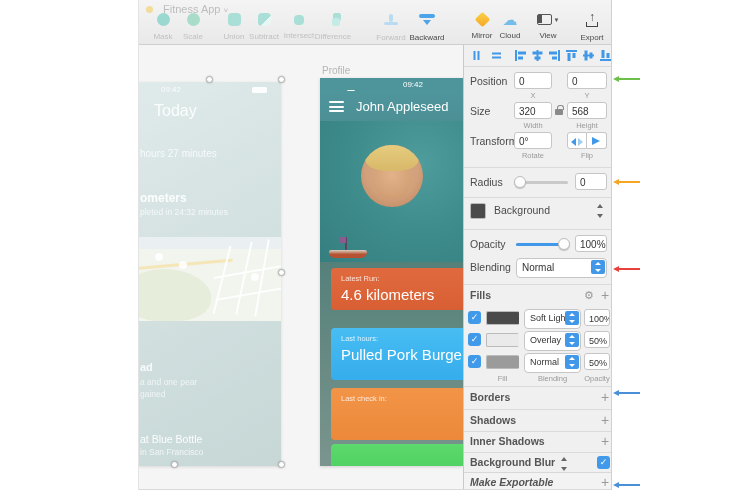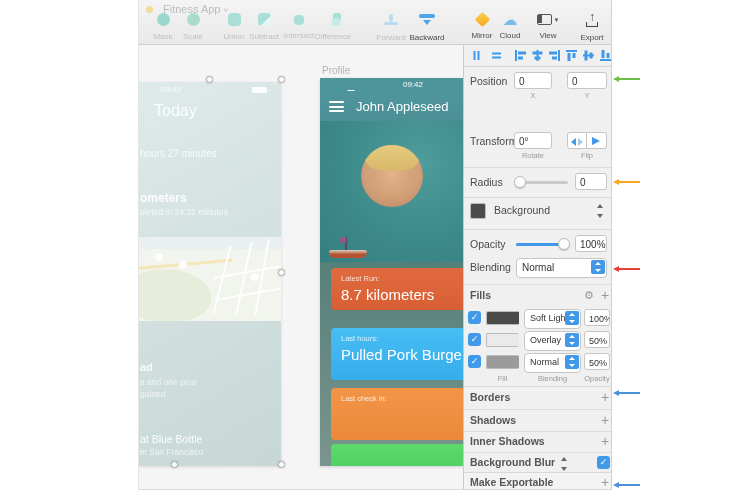--- a/index.html
+++ b/index.html
@@ -291,21 +291,21 @@
           <span class="avatar">
               <span class="face"></span>
               <span class="hair"></span>
             </span>
           <span class="p-loc">San Francisco, CA</span>
           <span class="p-friends">34 Friends</span>
         </div>
         <div class="p-body">
           <div class="card card1">
             <div class="cl">Latest Run:</div>
-            <div class="cv">8.7 kilometers</div>
+            <div class="cv">4.6 kilometers</div>
           </div>
           <div class="card card2">
             <div class="cl">Last hours:</div>
             <div class="cv">Pulled Pork Burger</div>
           </div>
           <div class="card card3">
             <div class="cl">Last check in:</div>
           </div>
           <div class="card card4">
             <div class="cl">Steps taken yesterday</div>
@@ -356,20 +356,28 @@
             </svg>
         </div>
 
         <div class="row" style="top:27px; height:30px;">
           <span class="plabel">Position</span>
           <input class="field" style="left: 50px; top: 0px; width: 38px;" value="0">
           <input class="field" style="left: 103px; top: 0px; width: 40px;" value="0">
           <span class="cap" style="left:50px; top:19px; width:38px;">X</span>
           <span class="cap" style="left:103px; top:19px; width:40px;">Y</span>
         </div>
+        <div class="row" style="top:57px; height:30px;">
+          <span class="plabel">Size</span>
+          <input class="field" style="left: 50px; top: 0px; width: 38px;" value="320">
+          <span class="lock" style="left:91px; top:7px;"></span>
+          <input class="field" style="left: 103px; top: 0px; width: 40px;" value="568">
+          <span class="cap" style="left:50px; top:19px; width:38px;">Width</span>
+          <span class="cap" style="left:103px; top:19px; width:40px;">Height</span>
+        </div>
         <div class="row" style="top:87px; height:30px;">
           <span class="plabel">Transform</span>
           <input class="field" style="left: 50px; top: 0px; width: 38px;" value="0°">
           <span class="flipbtn l" style="left:103px; top:0;">
               <span class="t1"></span>
               <span class="t2"></span>
             </span>
           <span class="flipbtn r" style="left:123px; top:0;">
               <span class="t3"></span>
             </span>
@@ -462,21 +470,21 @@
         <div class="row" style="top:432px; height:20px;">
           <span class="plabel">Amount</span>
           <span class="slider" style="left:52px; width:52px;">
               <span class="fillbar" style="width:12px;"></span>
               <span class="knob" style="left:6px;"></span>
             </span>
           <input class="field" style="left: 111px; top: 0px; width: 32px;" value="10px">
         </div>
 
         <div class="exportrow">
-          <span class="sec-title" style="top:3px;">Make Exportable</span>
+          <span class="sec-title" style="top:3px;font-style:italic;">Make Exportable</span>
           <span class="plus" style="left:137px; top:1px;">+</span>
         </div>
       </div>
     </div>
   </div>
 
   <span class="anno" style="left: 618px; top: 78px; background: rgb(108, 192, 74); border-right-color: rgb(108, 192, 74);"></span>
   <span class="anno" style="left: 618px; top: 181px; background: rgb(245, 166, 35); border-right-color: rgb(245, 166, 35);"></span>
   <span class="anno" style="left: 618px; top: 268px; background: rgb(232, 65, 60); border-right-color: rgb(232, 65, 60);"></span>
   <span class="anno" style="left: 618px; top: 392px; background: rgb(74, 144, 217); border-right-color: rgb(74, 144, 217);"></span>

